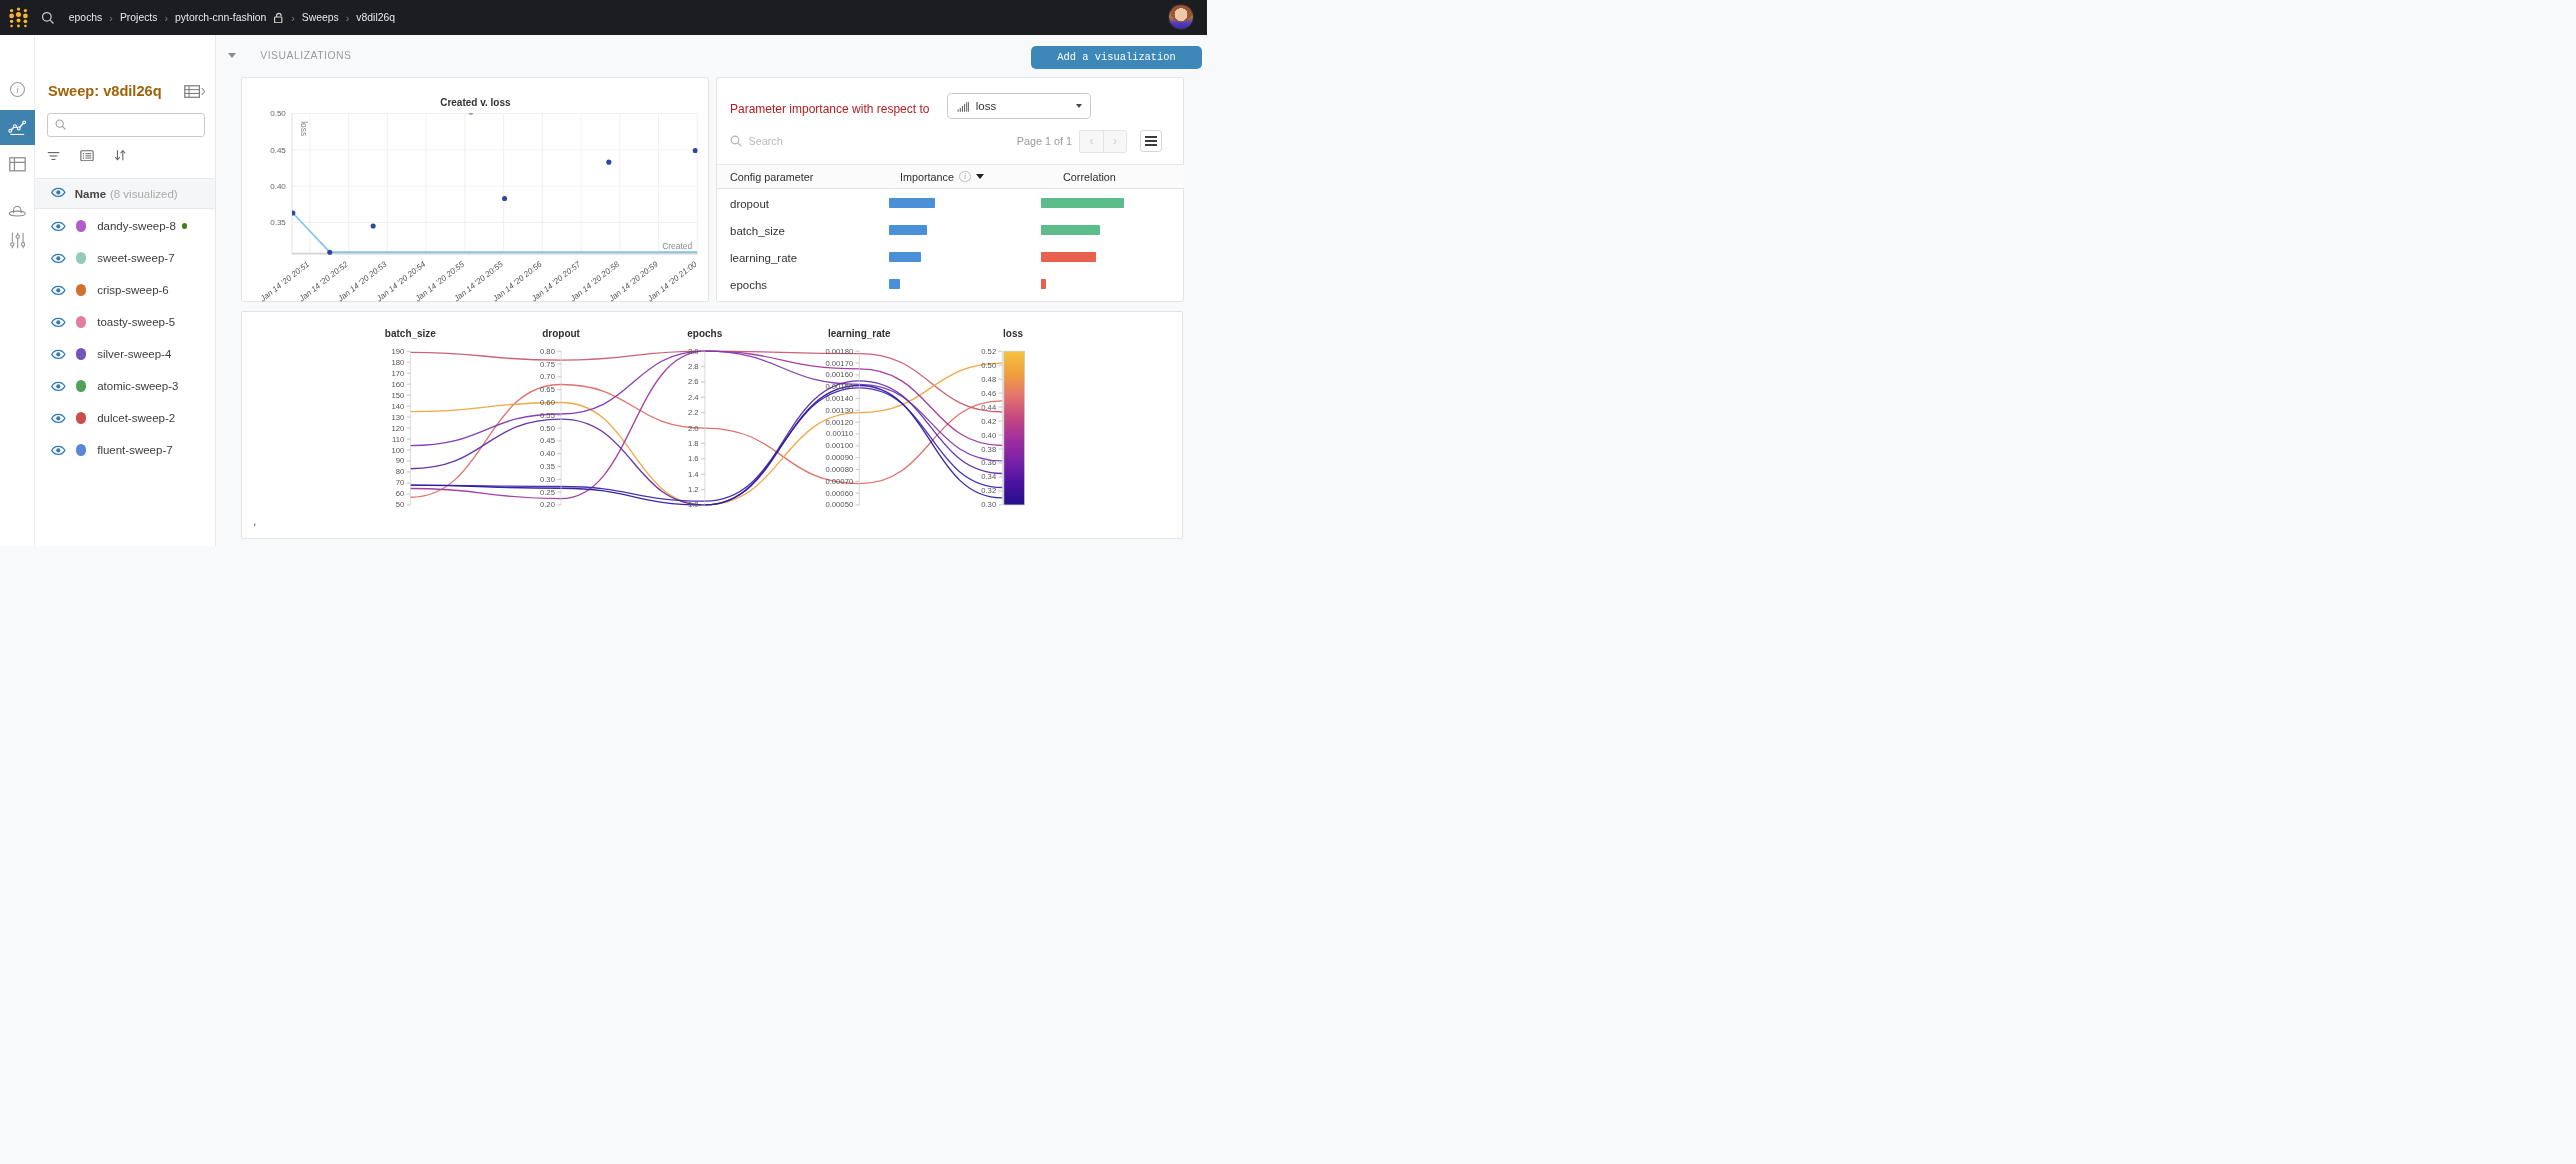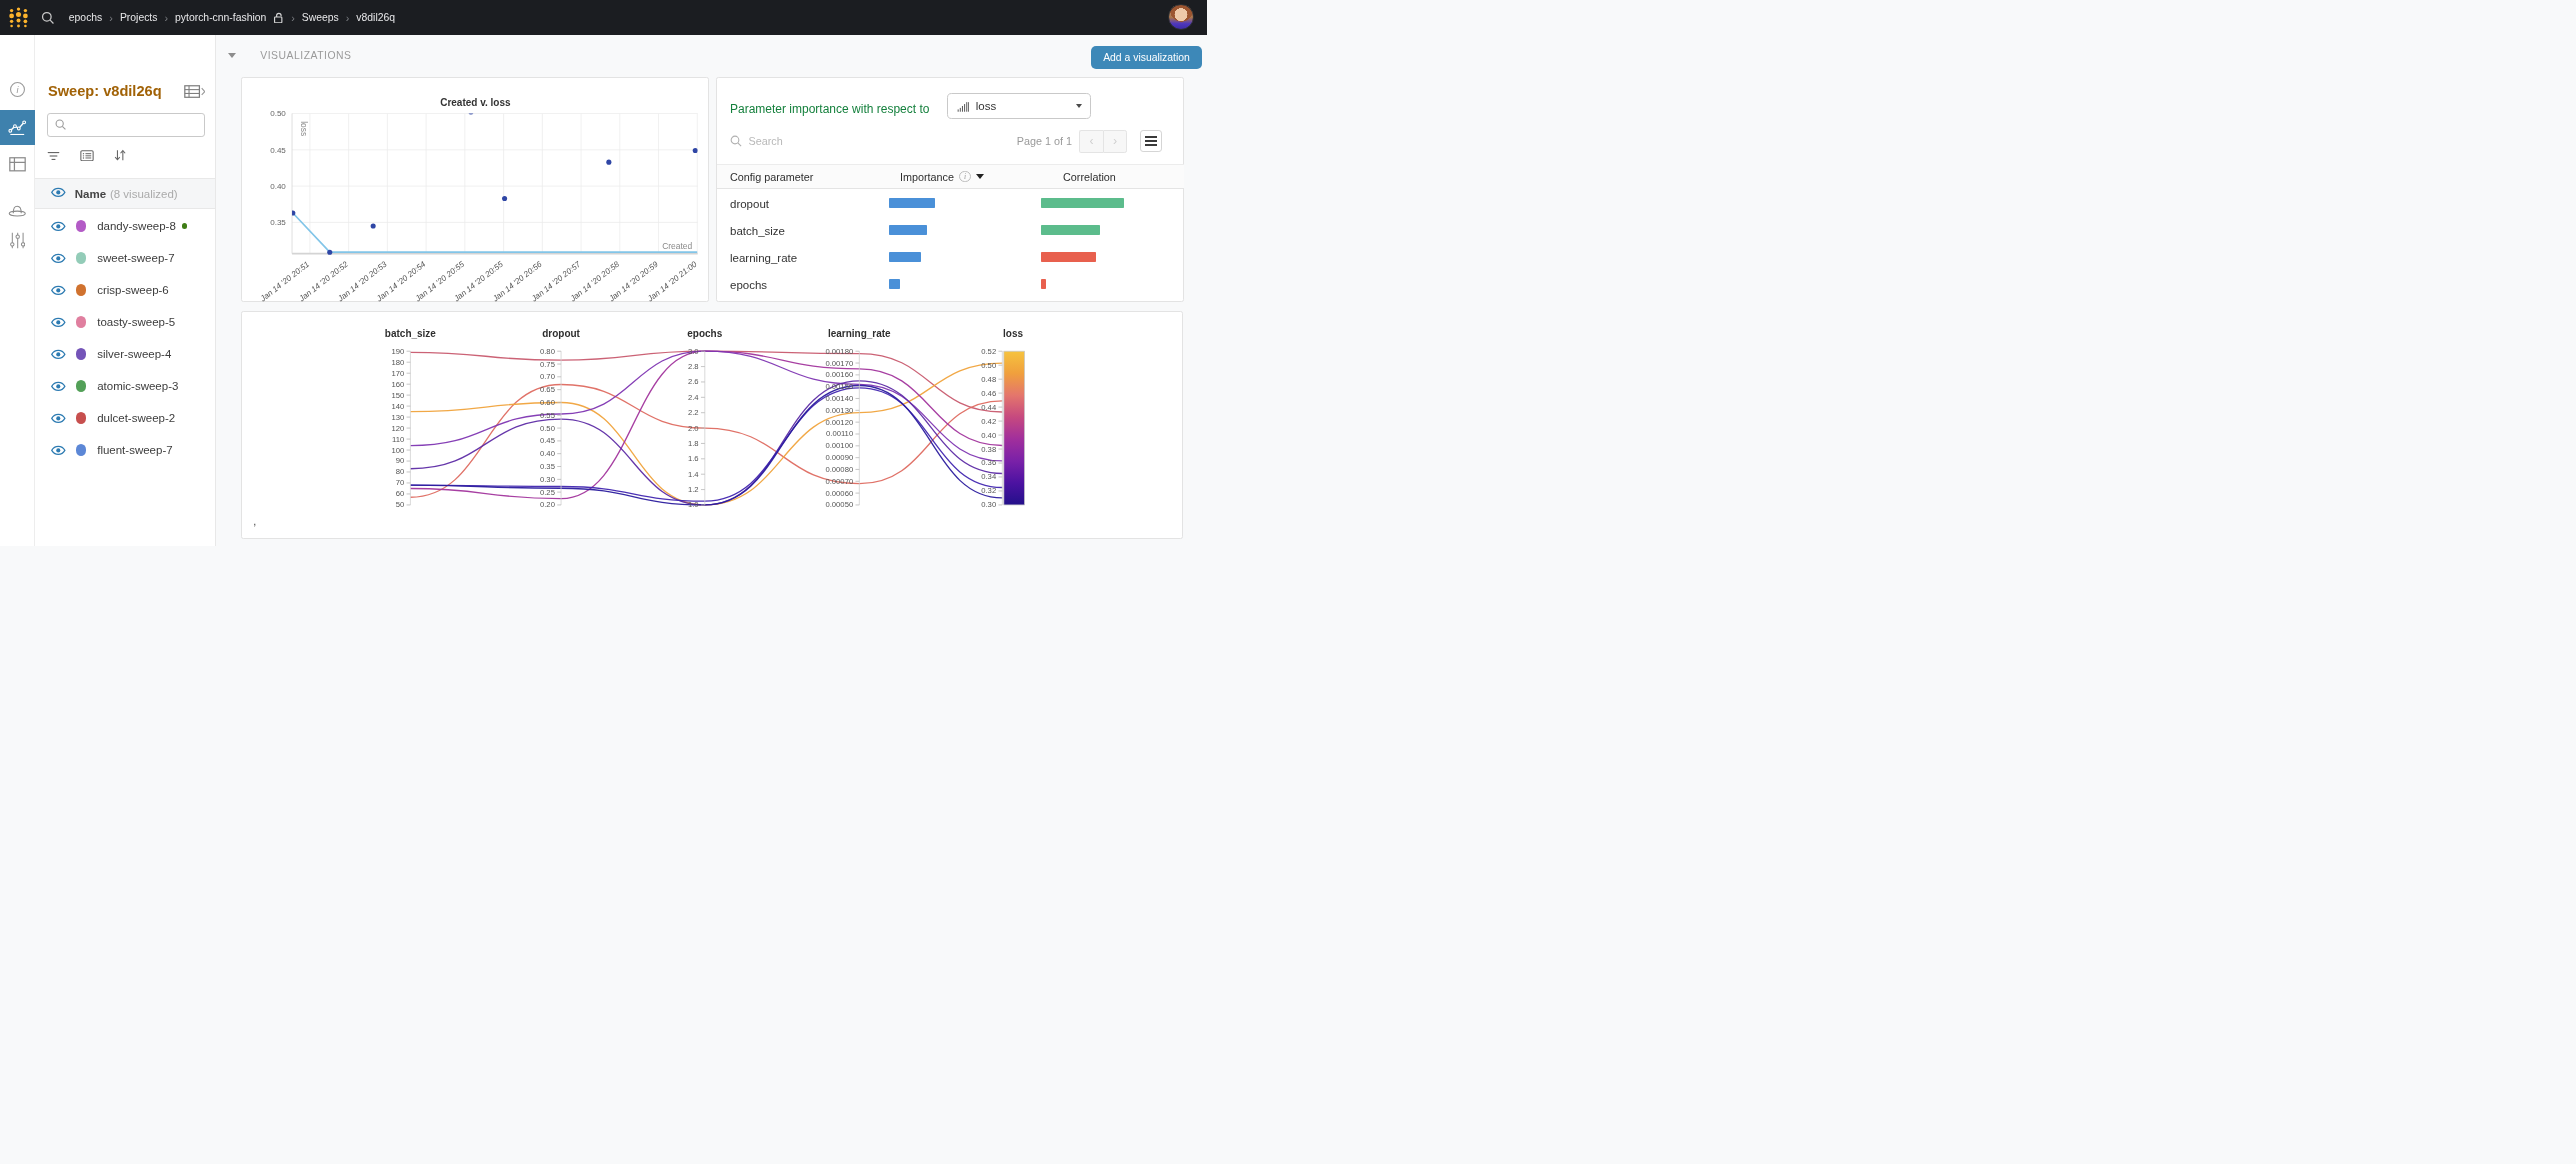--- a/index.html
+++ b/index.html
@@ -40,32 +40,32 @@
   .run-row { height:32px; display:flex; align-items:center; padding-left:16px; cursor:pointer; }
   .run-dot { width:10.8px; height:11.5px; border-radius:50%; margin-left:10px; flex:none; }
   .run-name { font-size:11.5px; color:#3c3c3c; margin-left:10.8px; }
   .run-live { width:5.4px; height:5.4px; border-radius:50%; margin-left:6.2px; flex:none; }
 
   
   #main { position:absolute; left:216px; top:35px; width:992px; height:511px; background:#f8f9fa; }
   #viz-header { position:absolute; left:12.3px; top:15.4px; display:flex; align-items:center; gap:24px; cursor:pointer;justify-content:center; }
   #viz-tri { width:0; height:0; border-left:4.2px solid transparent; border-right:4.2px solid transparent; border-top:5.4px solid #8d8d8d; }
   #viz-label { font-size:10.4px; color:#9a9a9a; letter-spacing:0.5px; }
-  #add-btn { position:absolute; right:6.2px; top:10.8px; height:23px; padding:0 12px; border:none; border-radius:5px; color:#fff; font-size:10.4px; font-family:Liberation Sans, sans-serif; cursor:pointer; }
+  #add-btn { position:absolute; right:6.2px; top:10.8px; height:23px; padding:0 26px; border:none; border-radius:5px; color:#fff; font-size:10.4px; font-family:Liberation Mono, monospace; cursor:pointer; }
 
   .panel { position:absolute; background:#fff; border:0.8px solid #e3e3e3; border-radius:2.3px; }
   #scatter-panel { left:25.4px; top:42px; width:468px; height:225px; }
   #scatter-title { position:absolute; left:0; top:18.5px; width:100%; text-align:center; font-size:10px; font-weight:700; color:#333; }
   #importance-panel { left:500px; top:42px; width:468px; height:225px; }
   #parallel-panel { left:25.4px; top:276px; width:942px; height:228px; }
   #parallel-footnote { position:absolute; left:10.8px; bottom:10.8px; font-size:10.8px; color:#444; }
 
   
   #imp-heading-row { position:absolute; left:13px; top:18.5px; width:442px; height:25px; display:flex; align-items:center; }
-  #imp-heading { font-size:12px; color:#15803d; }
+  #imp-heading { font-size:12px; color:#b91c1c; }
   #imp-dropdown { position:absolute; left:217px; top:-3.1px; width:144px; height:26px; border:0.8px solid #c9c9c9; border-radius:4.6px; background:#fff; display:flex; align-items:center; padding:0 8.5px; cursor:pointer; }
   #imp-dropdown .dd-val { font-size:11.5px; color:#333; margin-left:7px; }
   #imp-dropdown .dd-caret { margin-left:auto; width:0; height:0; border-left:3.8px solid transparent; border-right:3.8px solid transparent; border-top:4.6px solid #4a4a4a; }
   #imp-search-row { position:absolute; left:13px; top:51px; width:442px; height:24px; display:flex; align-items:center; }
   #imp-search-label { font-size:10.8px; color:#b8b8b8; margin-left:6.2px; cursor:text; }
   #imp-page { position:absolute; right:100px; font-size:10.8px; color:#9a9a9a;text-align:right; }
   #imp-pager { position:absolute; right:45px; display:flex; }
   .pager-btn { width:24px; height:23px; background:#f7f7f7; border:0.8px solid #e4e4e4; display:flex; align-items:center; justify-content:center; cursor:default; }
   .pager-btn:first-child { border-radius:2.3px 0 0 2.3px; border-right:none; }
   .pager-btn:last-child { border-radius:0 2.3px 2.3px 0; }

